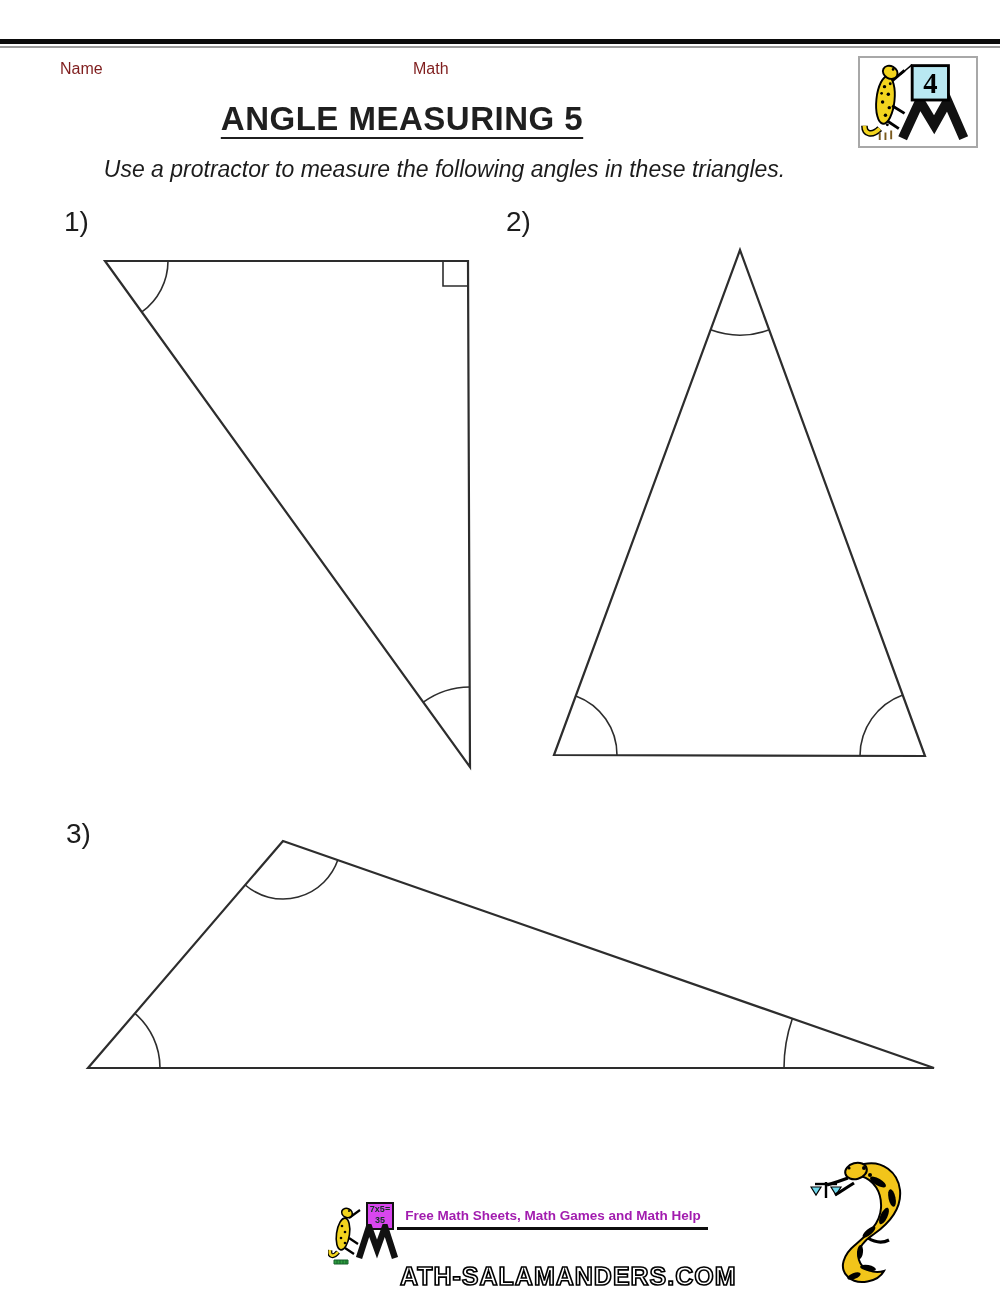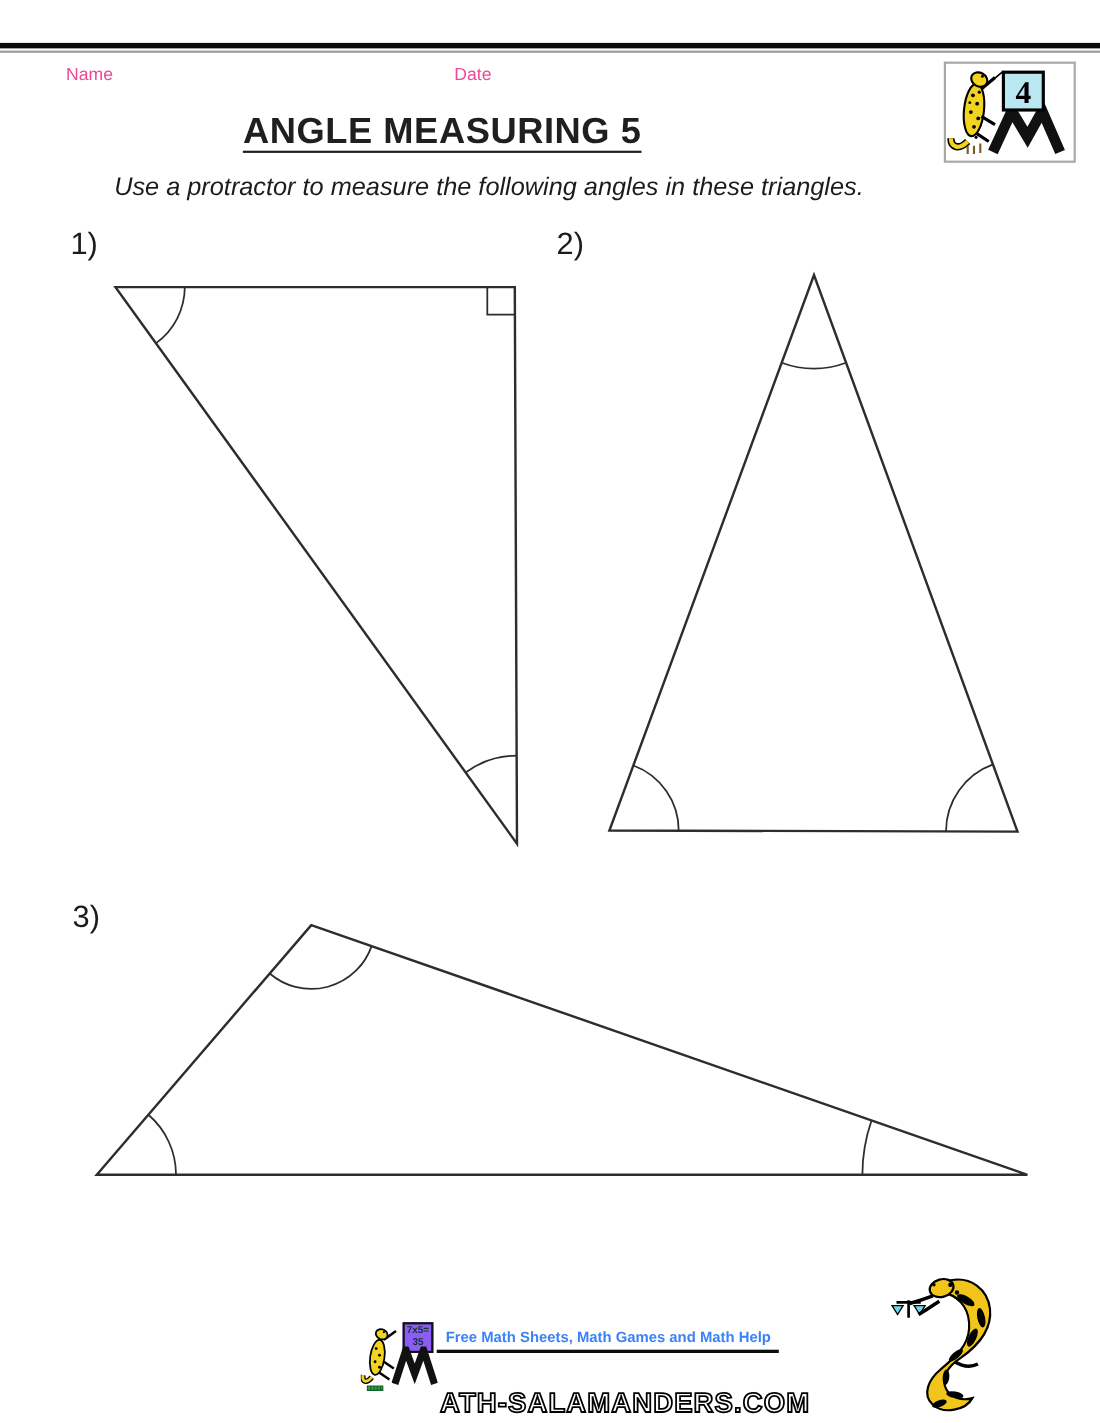--- a/index.html
+++ b/index.html
@@ -3,21 +3,21 @@
 <meta charset="utf-8">
 <style>
   html,body{margin:0;padding:0;background:#e8e8e8;}
   .page{
     position:relative;width:1000px;height:1294px;margin:0 auto;
     background:#ffffff;overflow:hidden;
     font-family:"Liberation Sans",sans-serif;color:#1f1f1f;
   }
   .topbar{position:absolute;left:0;top:39px;width:1000px;height:5px;background:#0b0b0b;}
   .topbar-thin{position:absolute;left:0;top:46px;width:1000px;height:2px;background:#9c9c9c;}
-  .field-label{position:absolute;top:60px;font-size:16px;color:#ec4899;}
+  .field-label{position:absolute;top:60px;font-size:16px;color:#7f1d1d;}
   .name-label{left:60px;}
   .date-label{left:413px;}
   .grade-logo{
     position:absolute;left:858px;top:56px;width:116px;height:88px;
     border:2px solid #a8a8a8;background:#fff;
   }
   .title{
     position:absolute;left:0;top:100px;width:804px;margin:0;
     text-align:center;font-size:33px;font-weight:600;letter-spacing:.5px;
     text-decoration:underline;text-decoration-thickness:2px;text-underline-offset:7px;
@@ -34,47 +34,47 @@
   .tri{fill:none;stroke:#2d2d2d;stroke-width:2.2px;stroke-linejoin:miter;}
   .arc{fill:none;stroke:#2d2d2d;stroke-width:1.6px;}
   .closing{
     position:absolute;left:64px;top:1112px;width:900px;
     font-size:23px;font-style:italic;line-height:47px;color:#161616;
   }
   
   .footer-sal{position:absolute;left:328px;top:1204px;}
   .fact-box{
     position:absolute;left:366px;top:1202px;width:28px;height:28px;
-    background:#8b5cf6;border:2px solid #111;box-sizing:border-box;
+    background:#d946ef;border:2px solid #111;box-sizing:border-box;
     font-size:9px;font-weight:bold;line-height:11px;text-align:center;color:#132;
   }
   .big-m{position:absolute;left:356px;top:1224px;}
   .tagline{
     position:absolute;left:397px;top:1208px;width:312px;
-    text-align:center;font-size:13.5px;font-weight:bold;color:#3b82f6;
+    text-align:center;font-size:13.5px;font-weight:bold;color:#a21caf;
   }
   .footer-divider{position:absolute;left:397px;top:1227px;width:311px;height:3px;background:#0d0d0d;}
   .site-name{
     position:absolute;left:400px;top:1262px;width:310px;
     font-size:25px;font-weight:bold;letter-spacing:1px;color:#fff;
     -webkit-text-stroke:1.6px #000;text-shadow:0 0 1px #000;
     white-space:nowrap;
   }
   .scales-sal{position:absolute;left:810px;top:1156px;}
 </style>
 </head>
 <body>
 
 <div class="page">
 
   <div class="topbar"></div>
   <div class="topbar-thin"></div>
 
   <span class="field-label name-label">Name</span>
-  <span class="field-label date-label">Date</span>
+  <span class="field-label date-label">Math</span>
 
   <div class="grade-logo">
     <svg width="112" height="84" viewBox="0 0 116 88">
       <g>
         <polyline points="44,84 62,45 77,70 91,45 108,84" fill="none" stroke="#111" stroke-width="10"></polyline>
       </g>
       <g>
         <path d="M20 74 C12 82 4 80 4 71" stroke="#000" stroke-width="7" fill="none"></path>
         <path d="M20 74 C12 82 4 80 4 71" stroke="#f2d41e" stroke-width="4" fill="none"></path>
         <path d="M20 78 L20 86 M26 78 L26 86 M32 76 L32 85" stroke="#7a5a1e" stroke-width="2" fill="none"></path>

